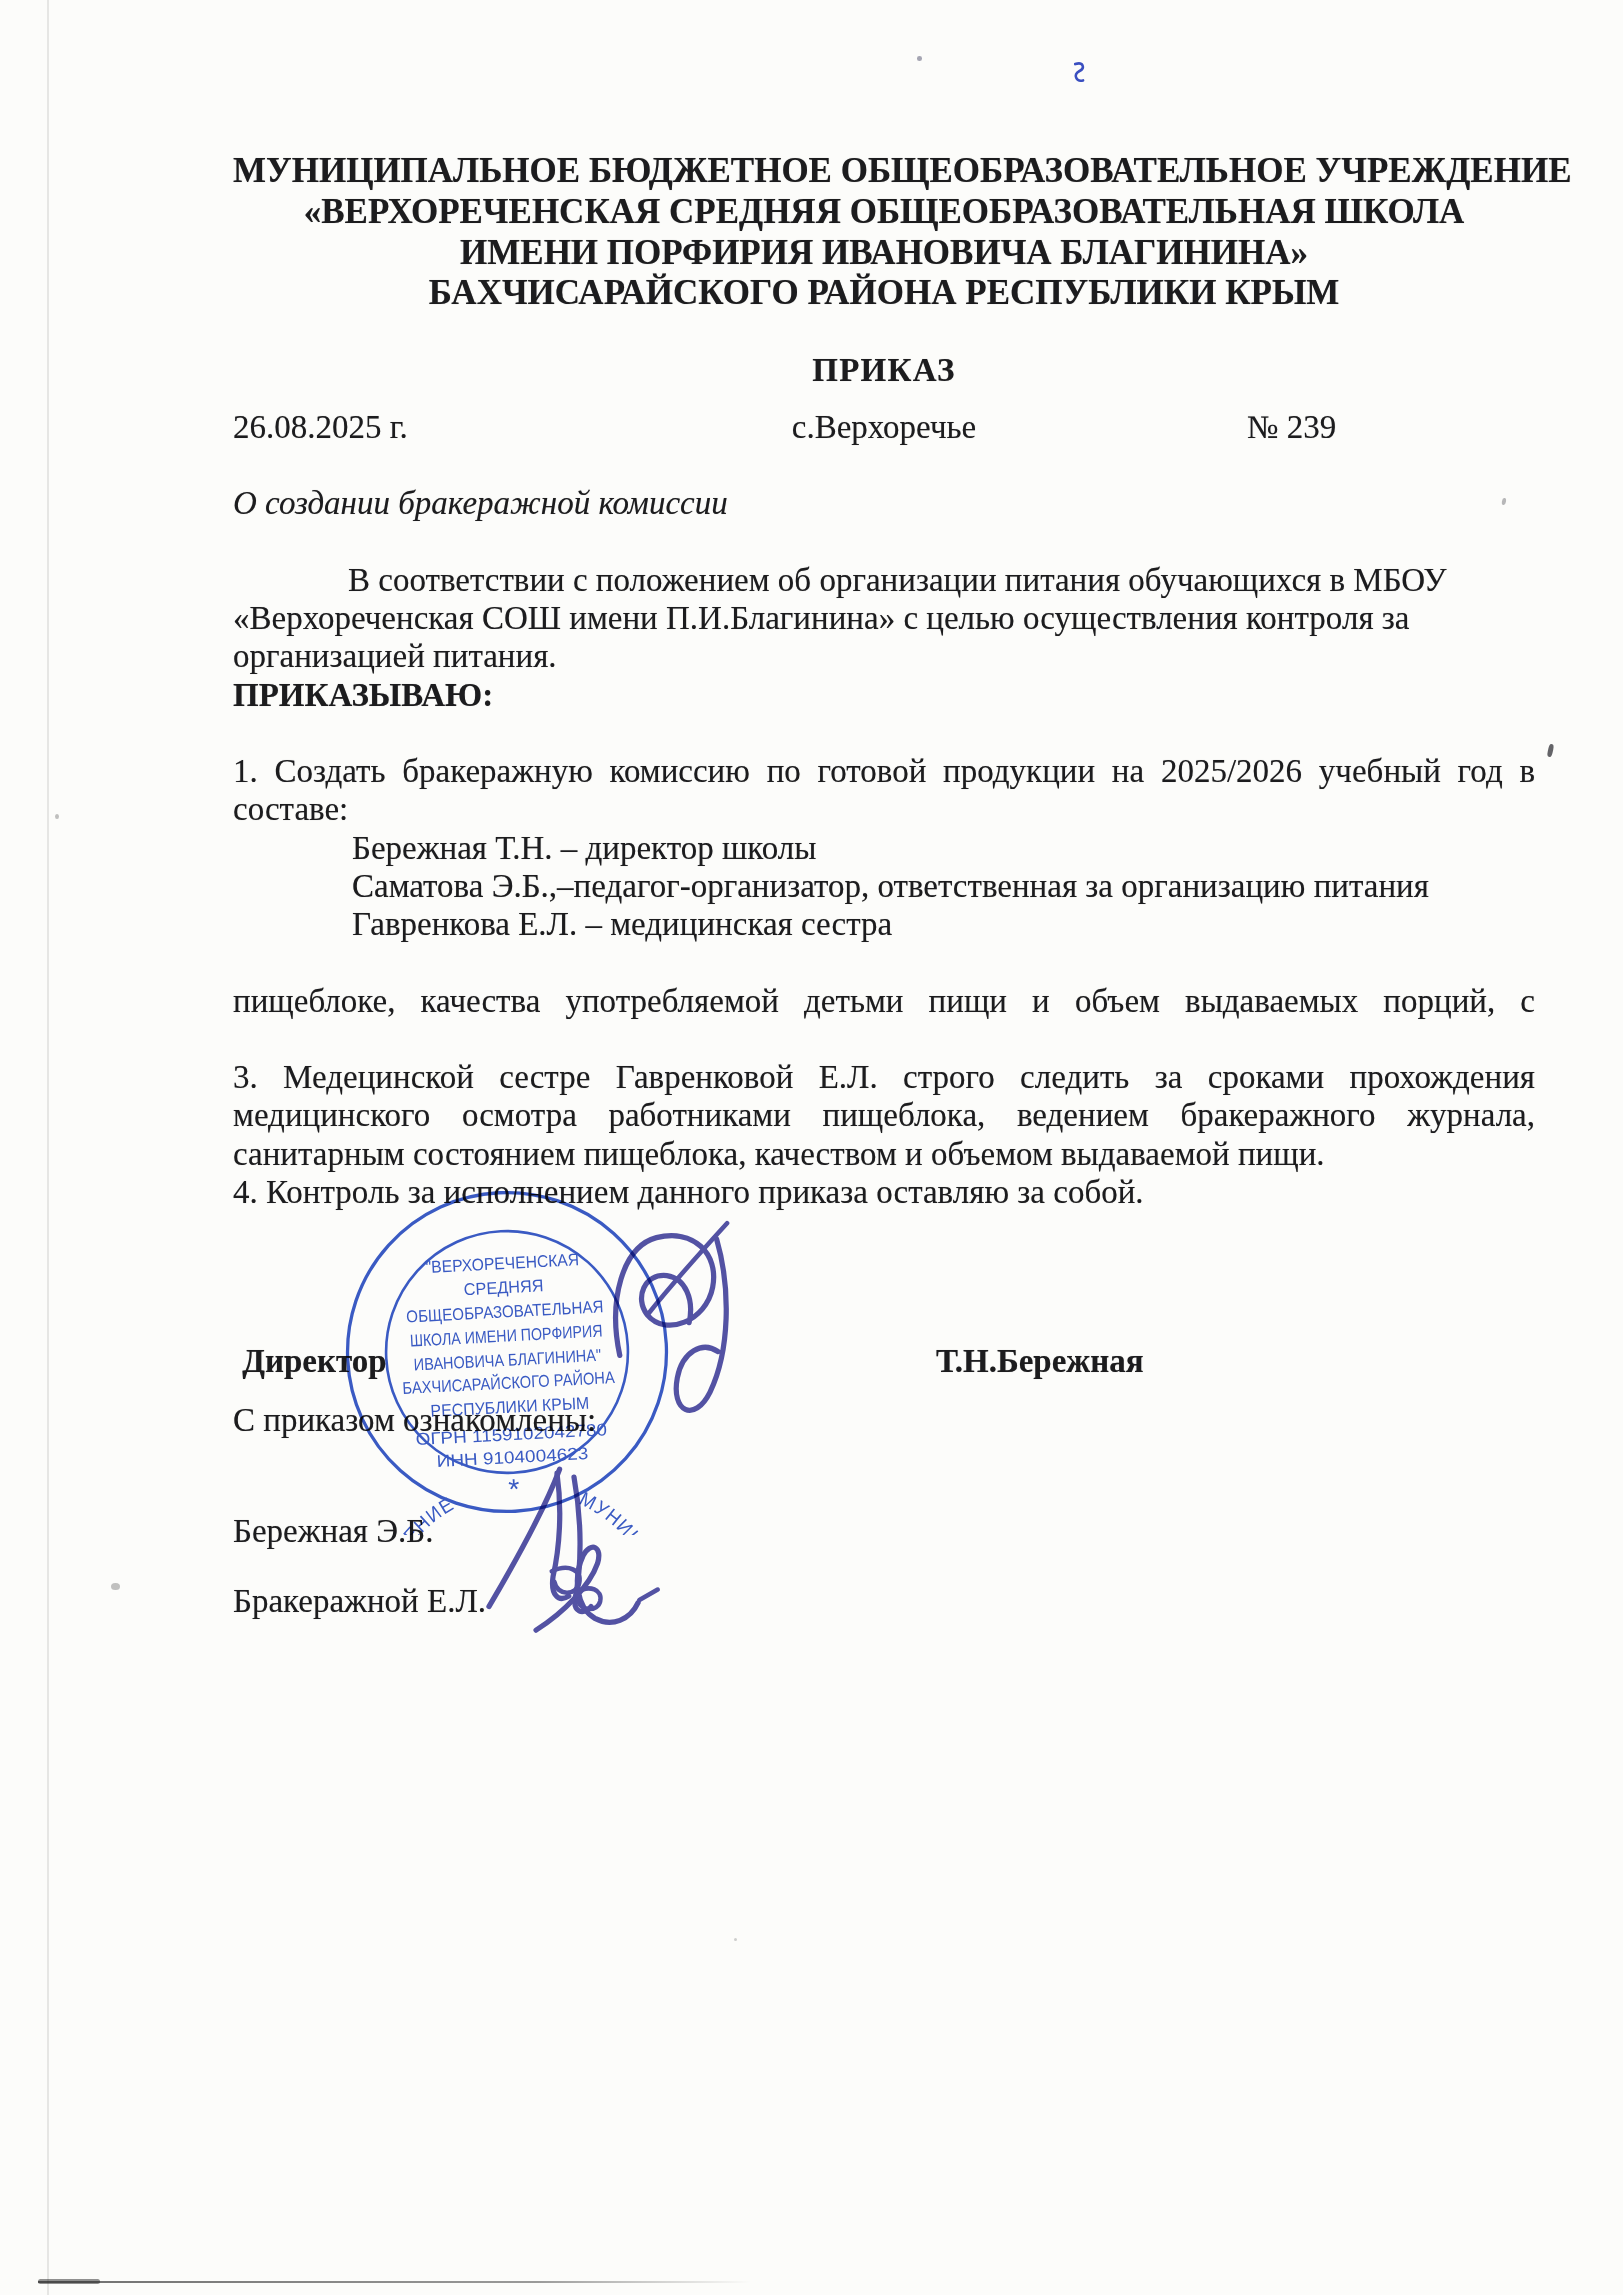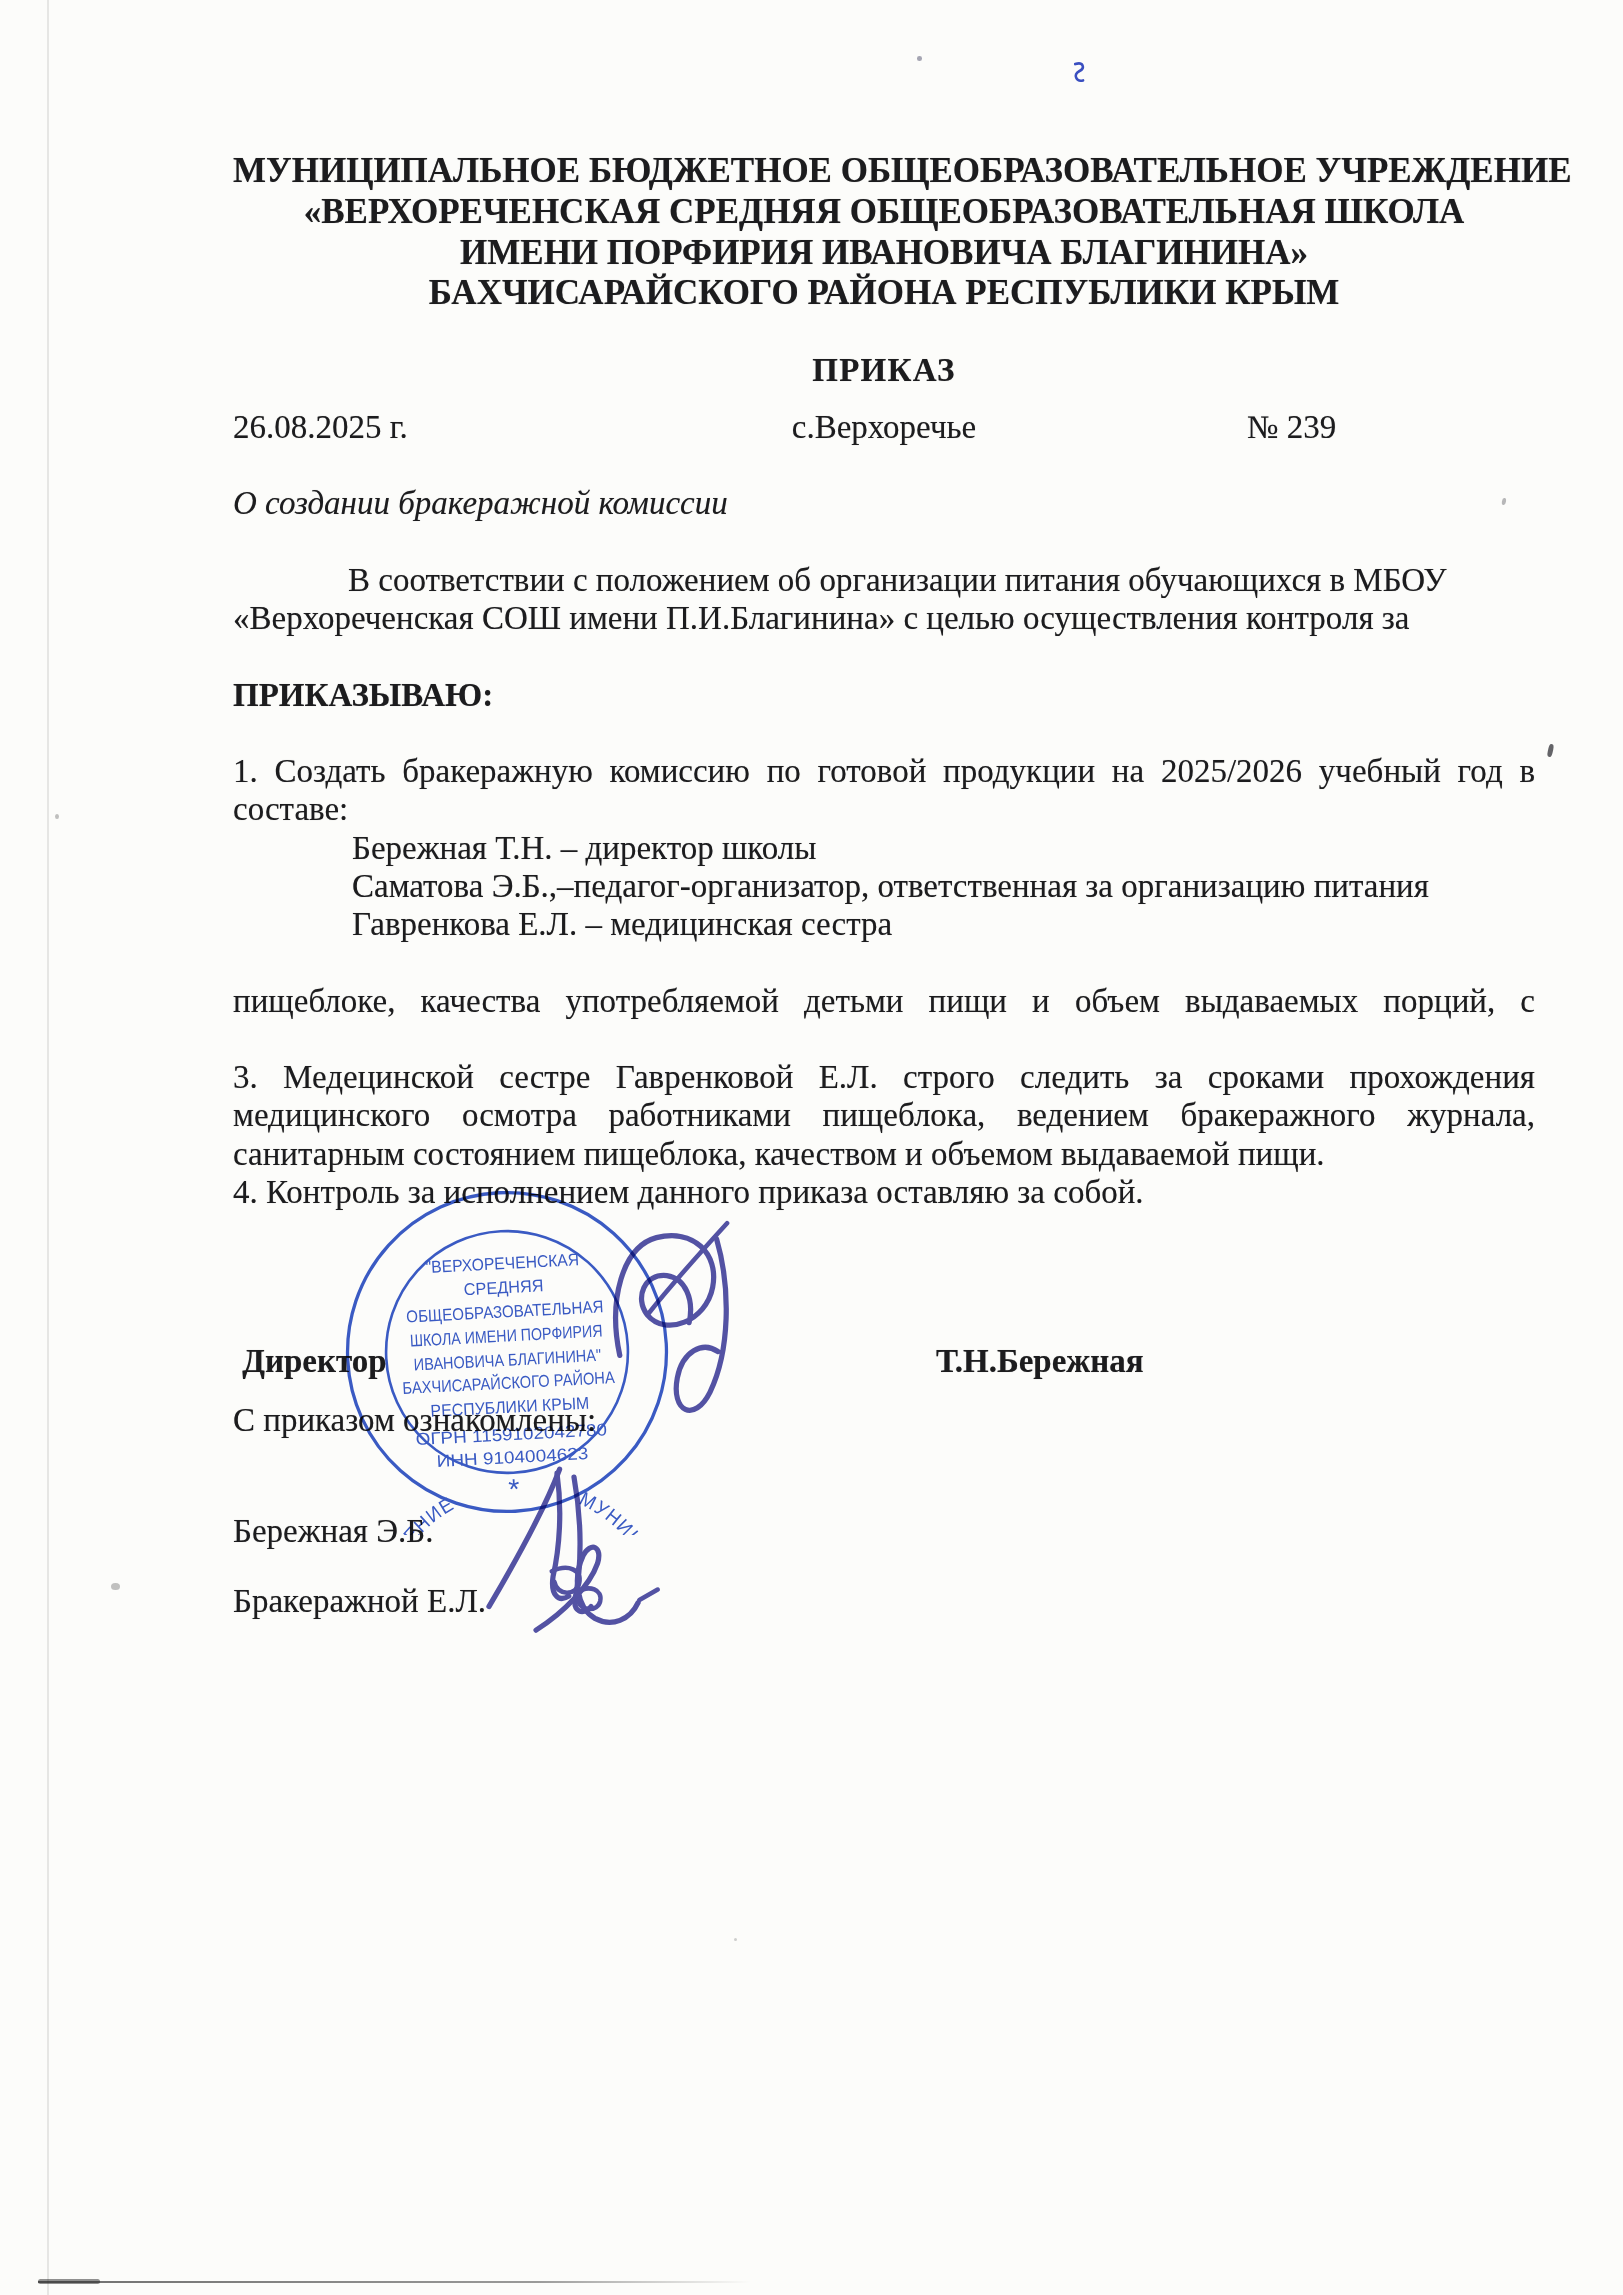--- a/index.html
+++ b/index.html
@@ -60,20 +60,21 @@
     <div class="tline doc-title" style="top:351px">ПРИКАЗ</div>
 
     <div class="tline" style="top:408px; width:auto">26.08.2025 г.</div>
     <div class="tline" style="top:408px; text-align:center">с.Верхоречье</div>
     <div class="tline" style="top:408px; left:1014px; width:auto">№ 239</div>
 
     <div class="tline italic" style="top:484px">О создании бракеражной комиссии</div>
 
     <div class="tline indent" style="top:561px">В соответствии с положением об организации питания обучающихся в МБОУ</div>
     <div class="tline" style="top:599px">«Верхореченская СОШ имени П.И.Благинина» с целью осуществления контроля за</div>
+    <div class="tline" style="top:637px">организацией питания.</div>
 
     <div class="tline bold" style="top:676px">ПРИКАЗЫВАЮ:</div>
 
     <div class="tline j" style="top:752px">1. Создать бракеражную комиссию по готовой продукции на 2025/2026 учебный год в</div>
     <div class="tline" style="top:790px">составе:</div>
 
     <div class="tline member" style="top:829px">Бережная Т.Н. – директор школы</div>
     <div class="tline member" style="top:867px">Саматова Э.Б.,–педагог-организатор, ответственная за организацию питания</div>
     <div class="tline member" style="top:905px">Гавренкова Е.Л. – медицинская сестра</div>
 

